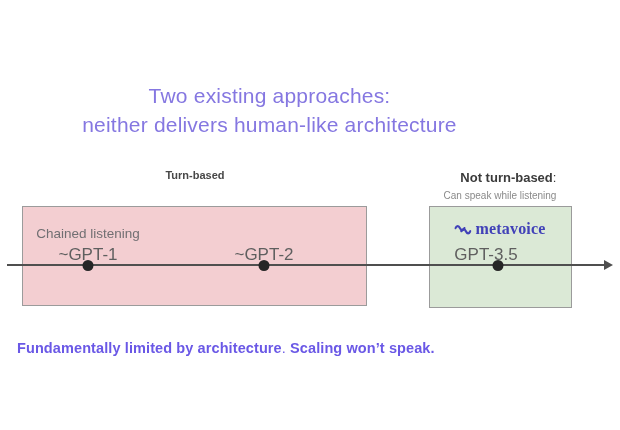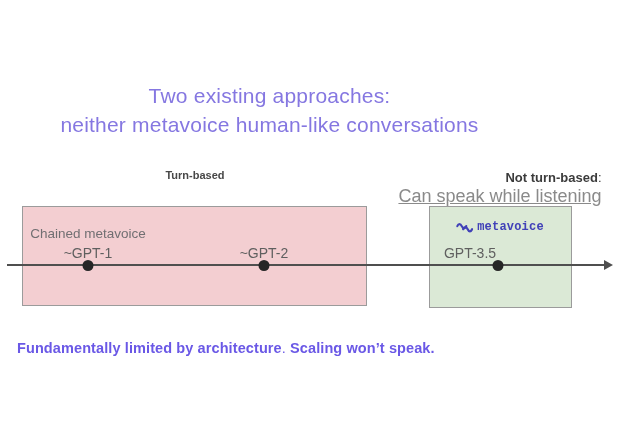--- a/index.html
+++ b/index.html
@@ -30,21 +30,21 @@
   .group-label-turn{
     position:absolute;top:169px;left:195px;transform:translateX(-50%);
     font-size:11px;font-weight:700;color:var(--heading-dark);white-space:nowrap;
   }
   .ntb-header{
     position:absolute;top:168px;left:500px;transform:translateX(-50%);
     text-align:right;white-space:nowrap;line-height:18px;
   }
   .ntb-bold{font-size:13px;font-weight:700;color:#3b3b3b;}
   .ntb-colon{font-size:13px;font-weight:400;color:#3b3b3b;}
-  .ntb-sub{font-size:18px;font-weight:400;color:var(--muted-gray);text-decoration:underline;}
+  .ntb-sub{font-size:10px;font-weight:400;color:var(--muted-gray);}
 
   .box{position:absolute;border:1px solid var(--box-border);}
   .box-pink{left:22px;top:206px;width:345px;height:100px;background:var(--turn-based-fill);}
   .box-green{left:429px;top:206px;width:143px;height:102px;background:var(--not-turn-based-fill);}
 
   .axis{position:absolute;left:7px;top:264px;width:598px;height:2px;background:var(--axis);}
   .arrowhead{
     position:absolute;left:604px;top:260px;width:0;height:0;
     border-top:5px solid transparent;border-bottom:5px solid transparent;
     border-left:9px solid var(--axis);
@@ -53,75 +53,75 @@
   .dot{
     position:absolute;top:260px;width:11px;height:11px;border-radius:50%;
     background:var(--dot);transform:translateX(-50%);
   }
   .item-name{
     position:absolute;top:226px;transform:translateX(-50%);
     font-size:13.5px;color:var(--box-text);white-space:nowrap;
   }
   .item-model{
     position:absolute;top:245px;transform:translateX(-50%);
-    font-size:14px;color:#5f5f5f;white-space:nowrap;
+    font-size:17px;color:#5f5f5f;white-space:nowrap;
   }
 
   .logo{
     position:absolute;top:220px;left:500px;transform:translateX(-50%);
     display:flex;align-items:center;gap:4px;white-space:nowrap;
   }
   .logo svg{display:block;}
   .logo-text{
-    font-family:Liberation Mono, monospace;font-weight:700;
-    font-size:12px;color:var(--metavoice-brand);letter-spacing:.2px;
+    font-family:Liberation Serif, serif;font-weight:700;
+    font-size:16px;color:var(--metavoice-brand);letter-spacing:.2px;
   }
 
   .footer{
     position:absolute;left:17px;top:340px;font-size:14.5px;
     color:var(--footer-text);white-space:nowrap;letter-spacing:.1px;
   }
   .f-bold{font-weight:700;margin-top:44px;}
   .f-sep{font-weight:400;}
 </style>
 </head>
 <body>
 
 <div class="slide">
 
   <div class="title">
     <div>Two existing approaches:</div>
-    <div>neither metavoice human-like conversations</div>
+    <div>neither delivers human-like architecture</div>
   </div>
 
   <div class="group-label-turn">Turn-based</div>
 
   <div class="ntb-header">
     <div><span class="ntb-bold">Not turn-based</span><span class="ntb-colon">:</span></div>
     <div class="ntb-sub">Can speak while listening</div>
   </div>
 
   <div class="box box-pink"></div>
   <div class="box box-green"></div>
 
   <div class="axis"></div>
   <div class="arrowhead"></div>
 
-  <div class="item-name" style="left:88px">Chained metavoice</div>
+  <div class="item-name" style="left:88px">Chained listening</div>
   <div class="item-model" style="left:88px">~GPT-1</div>
   <div class="dot" style="left:88px"></div>
 
   <div class="item-model" style="left:264px">~GPT-2</div>
   <div class="dot" style="left:264px"></div>
 
   <div class="logo">
     <svg width="17" height="13" viewBox="0 0 16 12" aria-hidden="true">
       <path d="M1 4.7 C2.2 2.1 4 2.1 5.2 4.7 C6.4 7.3 8.2 7.3 9.4 4.7" fill="none" stroke="#4141b8" stroke-width="2.1" stroke-linecap="round"></path>
       <path d="M6.6 7.6 C7.8 5 9.6 5 10.8 7.6 C12 10.2 13.8 10.2 15 7.6" fill="none" stroke="#4141b8" stroke-width="2.1" stroke-linecap="round"></path>
     </svg>
     <span class="logo-text">metavoice</span>
   </div>
-  <div class="item-model" style="left:470px">GPT-3.5</div>
+  <div class="item-model" style="left:486px">GPT-3.5</div>
   <div class="dot" style="left:498px"></div>
 
   <div class="footer"><span class="f-bold">Fundamentally limited by architecture</span><span class="f-sep">. </span><span class="f-bold">Scaling won’t speak.</span></div>
 
 </div>
 
 </body></html>

